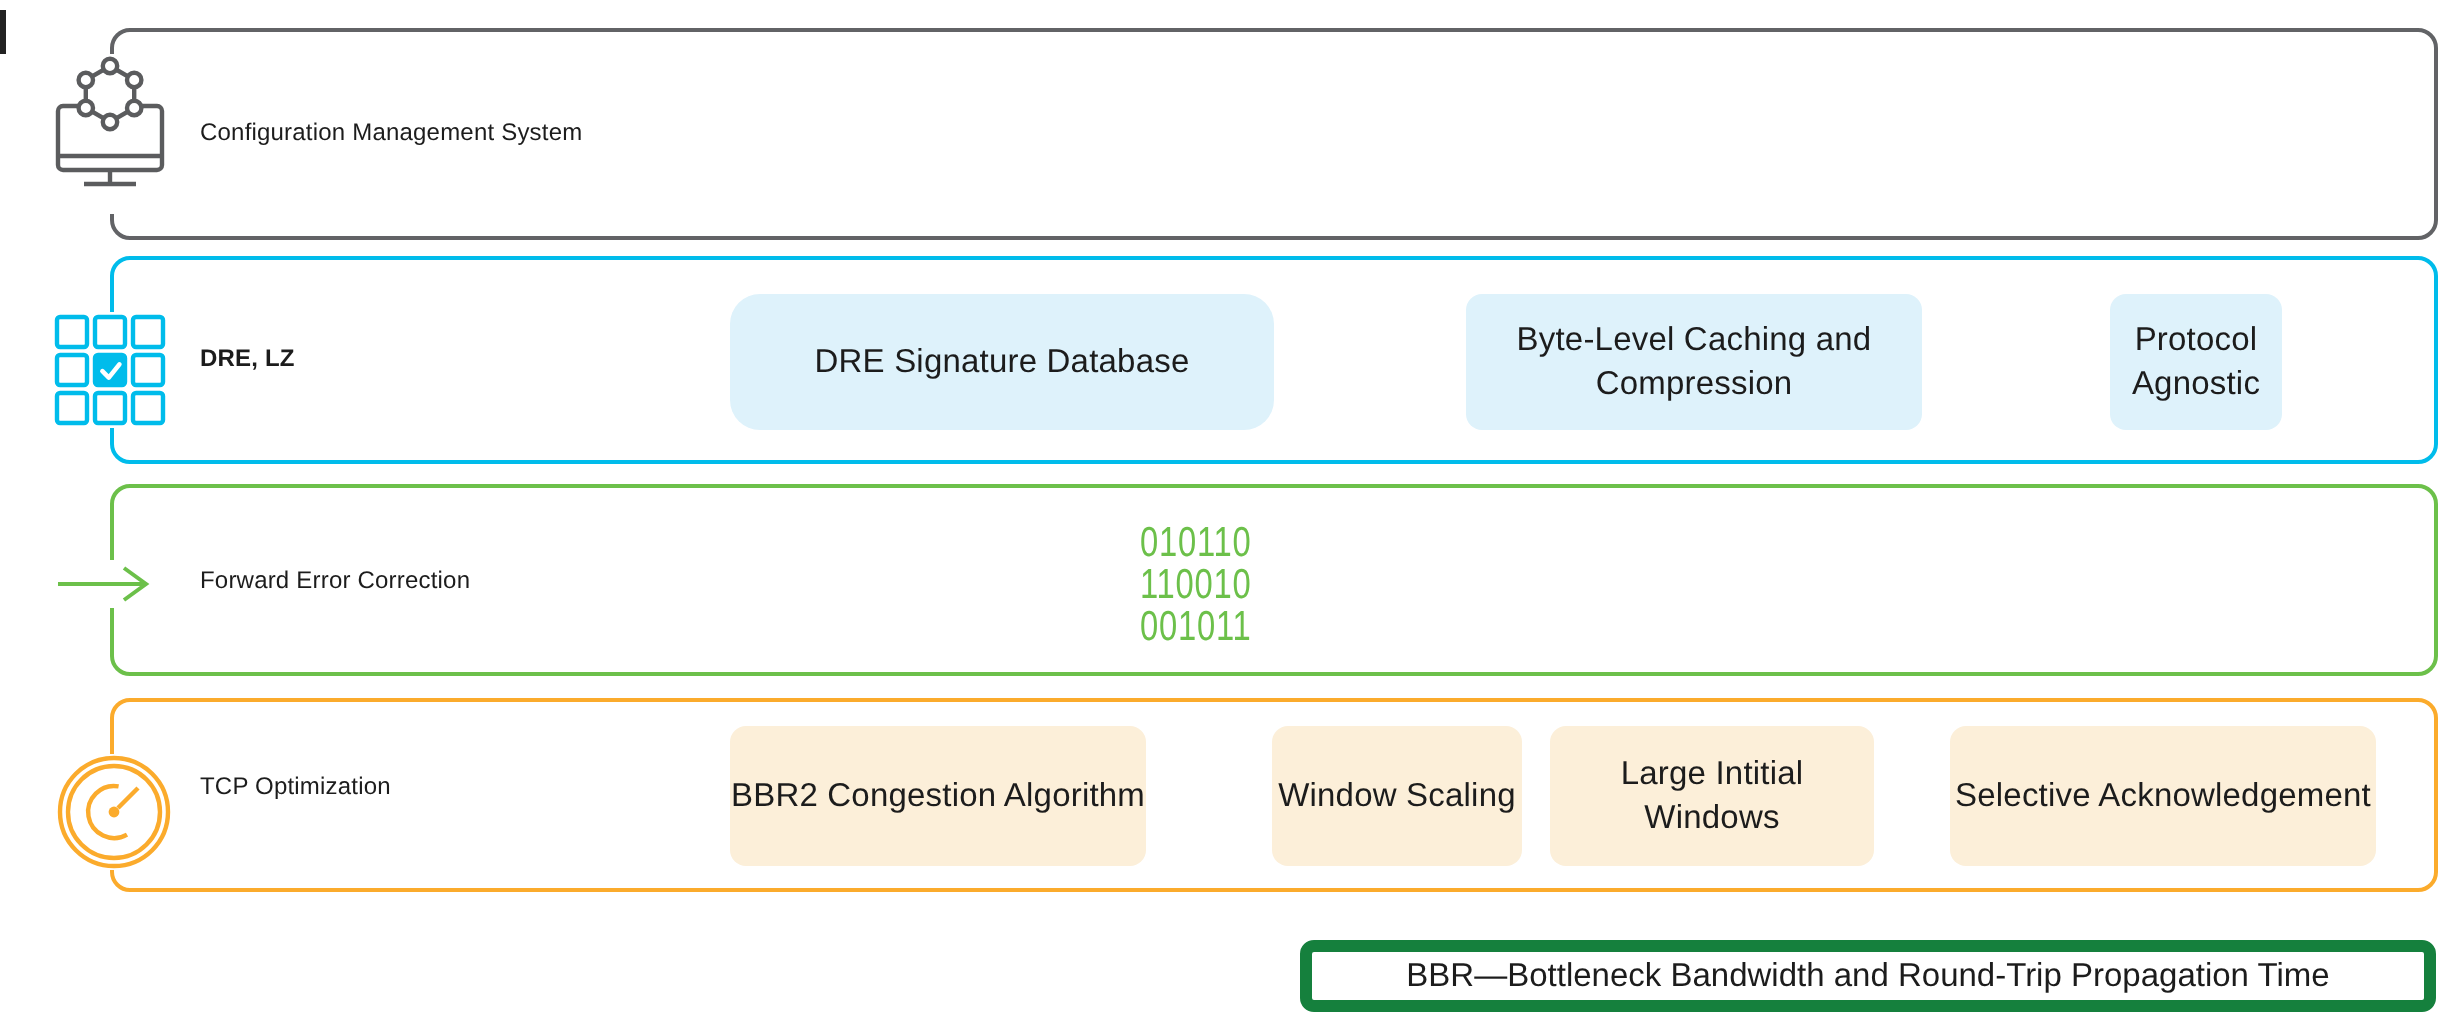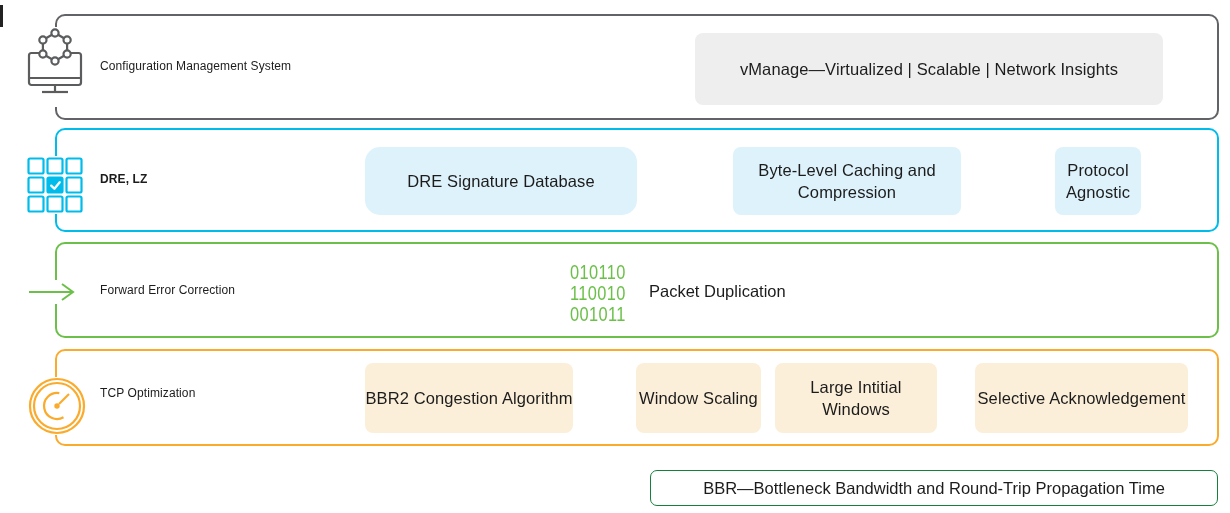--- a/index.html
+++ b/index.html
@@ -24,36 +24,35 @@
   .tag-gray{background:#eeeeee;}
   .tag-blue{background:#def2fb;}
   .tag-cream{background:#fcefd9;}
   .icon{position:absolute;background:#ffffff;display:flex;align-items:center;justify-content:center;}
   .binary{
     position:absolute;left:570px;top:261px;color:#6cc04a;font-size:21px;line-height:21px;
     letter-spacing:.5px;transform:scaleX(.78);transform-origin:left top;white-space:nowrap;
   }
   .fec-text{position:absolute;left:649px;top:282px;font-size:16.5px;}
   .footnote{
-    position:absolute;left:650px;top:470px;width:568px;height:36px;border:1px solid #15803d;
+    position:absolute;left:650px;top:470px;width:568px;height:36px;border:6px solid #15803d;
     border-radius:7px;display:flex;align-items:center;justify-content:center;font-size:16.5px;
     background:#fff;box-sizing:border-box;white-space:nowrap;
   }
   .edge-mark{position:absolute;left:0;top:5px;width:2.5px;height:22px;background:#222;}
 </style>
 </head>
 <body>
 
 <div id="canvas">
 
   <div class="edge-mark"></div>
 
   <div class="rowbox rb-cms"></div>
   <div class="rowlabel lab-cms">Configuration Management System</div>
-  <div class="tag tag-gray" style="left:695px;top:33px;width:468px;height:72px;">vManage—Virtualized | Scalable | Network Insights</div>
   <div class="icon" style="left:23px;top:27px;width:64px;height:80px;">
     <svg width="64" height="80" viewBox="0 0 64 80" fill="none" stroke="#5b5c5e" stroke-width="2.2">
       <rect x="6" y="26" width="52" height="32" rx="2.5"></rect>
       <line x1="6" y1="51" x2="58" y2="51"></line>
       <line x1="32" y1="58" x2="32" y2="64"></line>
       <line x1="19" y1="65" x2="45" y2="65"></line>
       <polygon points="32,6 44.1,13 44.1,27 32,34 19.9,27 19.9,13" fill="#ffffff"></polygon>
       <circle cx="32" cy="6" r="3.6" fill="#ffffff"></circle>
       <circle cx="44.1" cy="13" r="3.6" fill="#ffffff"></circle>
       <circle cx="44.1" cy="27" r="3.6" fill="#ffffff"></circle>
@@ -83,21 +82,20 @@
     </svg>
   </div>
 
   <div class="rowbox rb-fec"></div>
   <div class="rowlabel lab-fec">Forward Error Correction</div>
   <div class="binary">
     <div>010110</div>
     <div>110010</div>
     <div>001011</div>
   </div>
-  <div class="fec-text">Packet Duplication</div>
   <div class="icon" style="left:27px;top:280px;width:48px;height:24px;">
     <svg width="47" height="22" viewBox="0 0 47 22" fill="none" stroke="#6cc04a" stroke-width="2">
       <line x1="1" y1="11" x2="44" y2="11"></line>
       <polyline points="34,3 45,11 34,19"></polyline>
     </svg>
   </div>
 
   <div class="rowbox rb-tcp"></div>
   <div class="rowlabel lab-tcp">TCP Optimization</div>
   <div class="tag tag-cream" style="left:365px;top:363px;width:208px;height:70px;">BBR2 Congestion Algorithm</div>

